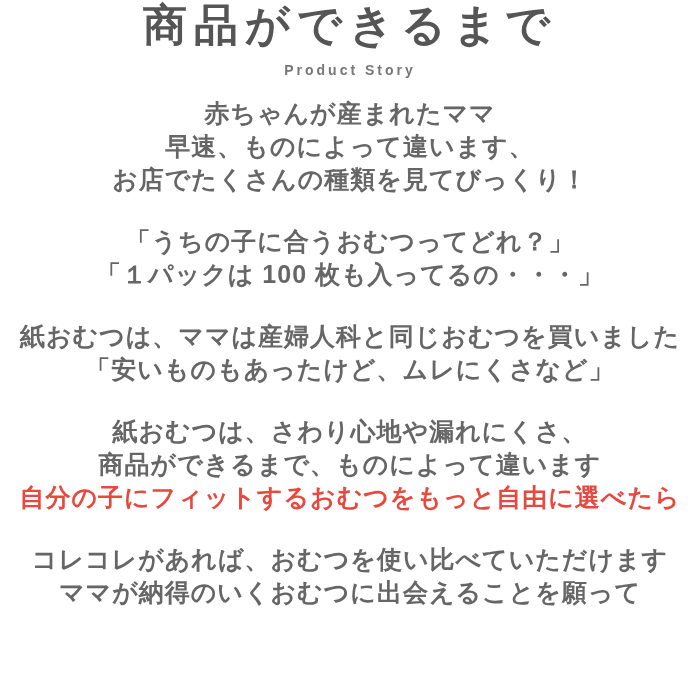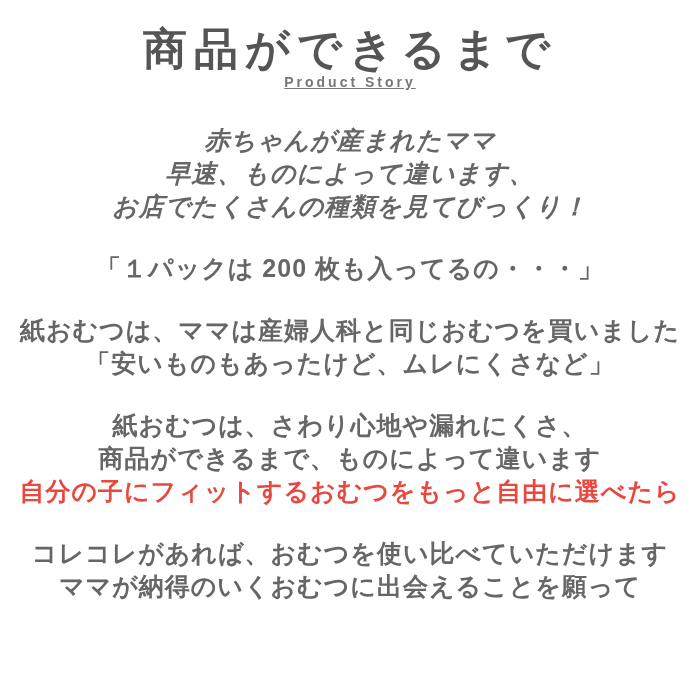--- a/index.html
+++ b/index.html
@@ -10,46 +10,43 @@
   body {
     width: 700px;
     height: 700px;
     overflow: hidden;
     font-family: "Liberation Sans", "DejaVu Sans", sans-serif;
   }
   main {
     box-sizing: border-box;
     width: 700px;
     height: 700px;
-    padding-top: 24px;
     text-align: center;
   }
   h1.title {
     margin: 0;
     font-size: 44px;
     line-height: 1.15;
     font-weight: bold;
     letter-spacing: 7px;
     color: var(--title-gray, #555555);
   }
   p.subtitle {
-    margin: 0 0 0 0;
+    margin: 12px 0 0 0;
     font-size: 14px;
     line-height: 1;
     font-weight: bold;
     letter-spacing: 3px;
     color: var(--subtitle-gray, #777777);
-    text-decoration: underline;
   }
   section.para {
     margin: 29px 0 0 0;
   }
   section.para:first-of-type {
-    margin-top: 35px;
-    font-style: italic;
+    margin-top: 20px;
   }
   section.para p.line {
     margin: 0;
     font-size: 25px;
     line-height: 33px;
     font-weight: bold;
     letter-spacing: 1px;
     color: var(--body-gray, #666666);
     white-space: nowrap;
   }
@@ -65,21 +62,22 @@
   <h1 class="title">商品ができるまで</h1>
   <p class="subtitle">Product Story</p>
 
   <section class="para">
     <p class="line">赤ちゃんが産まれたママ</p>
     <p class="line">早速、ものによって違います、</p>
     <p class="line">お店でたくさんの種類を見てびっくり！</p>
   </section>
 
   <section class="para">
-    <p class="line">「１パックは 200 枚も入ってるの・・・」</p>
+    <p class="line">「うちの子に合うおむつってどれ？」</p>
+    <p class="line">「１パックは 100 枚も入ってるの・・・」</p>
   </section>
 
   <section class="para">
     <p class="line">紙おむつは、ママは産婦人科と同じおむつを買いました</p>
     <p class="line">「安いものもあったけど、ムレにくさなど」</p>
   </section>
 
   <section class="para">
     <p class="line">紙おむつは、さわり心地や漏れにくさ、</p>
     <p class="line">商品ができるまで、ものによって違います</p>

